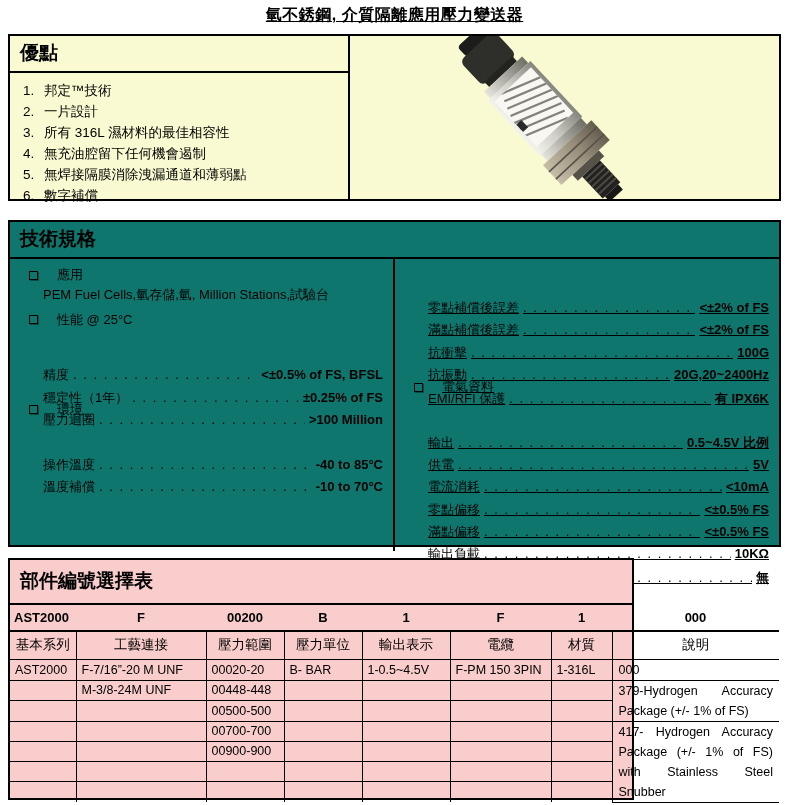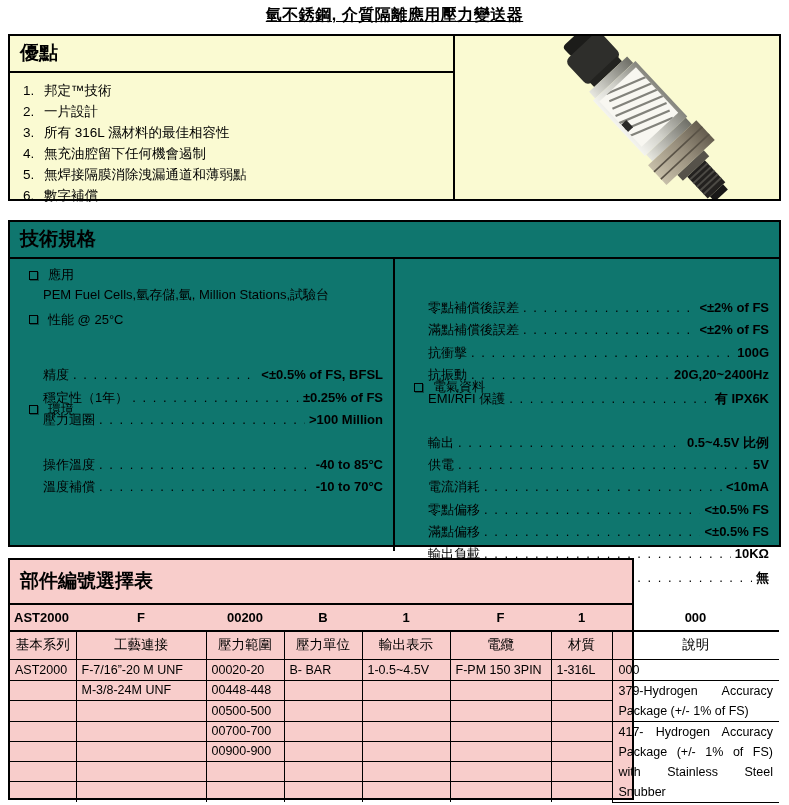--- a/index.html
+++ b/index.html
@@ -7,38 +7,38 @@
     font-family: "Liberation Sans", "DejaVu Sans", sans-serif; color: #000; }
   body { position: relative; overflow: hidden; }
 
   .page-title { position: absolute; top: 5px; left: 0; width: 789px;
     text-align: center; font-size: 16px; font-weight: bold;
     text-decoration: underline; letter-spacing: 0.5px; }
 
   
   .adv-box { position: absolute; left: 8px; top: 34px; width: 773px; height: 167px;
     border: 2px solid var(--border); background: var(--yellow); display: flex; }
-  .adv-left { width: 445px; border-right: 2px solid var(--border); display: flex; flex-direction: column; }
+  .adv-left { width: 340px; border-right: 2px solid var(--border); display: flex; flex-direction: column; }
   .sec-header { font-size: 19px; font-weight: bold; padding: 4px 10px 5px; }
   .adv-left .sec-header { border-bottom: 2px solid var(--border); }
   .adv-list { padding: 7px 8px 0 13px; }
   .adv-item { display: flex; align-items: center; height: 21px; font-size: 13.5px; }
   .adv-item .num { width: 21px; flex: none; }
   .adv-right { flex: 1; position: relative; overflow: hidden; }
 
   
   .spec-box { position: absolute; left: 8px; top: 220px; width: 773px; height: 327px;
     border: 2px solid var(--border); background: #0f766e; }
   .spec-box .sec-header { border-bottom: 2px solid var(--border); }
   .spec-cols { display: flex; height: 292px; }
   .spec-col { width: 385px; padding: 5px 10px 0 19px; }
   .spec-col.first { border-right: 2px solid var(--border); }
-  .spec-col.second { width: 384px; }
+  .spec-col.second { width: 384px; text-decoration: underline; }
   .line { display: flex; align-items: baseline; height: 22.4px; font-size: 13px; white-space: nowrap; }
-  .line.section { align-items: center; }
+  .line.section { align-items: center; gap: 9px; }
   .bullet { width: 9px; height: 9px; border: 1.5px solid var(--border);
     display: inline-block; margin-right: 10px; flex: none; box-shadow: 1px 1px 0 rgba(0,0,0,.35); }
   .line.plain, .line.spec { padding-left: 14px; }
   .line .dots { flex: 1 1 auto; overflow: hidden; margin: 0 4px; min-width: 6px; }
   .line .dots::before { letter-spacing: 1.5px;
     content: ". . . . . . . . . . . . . . . . . . . . . . . . . . . . . . . . . . . . . . . . . . . . . . . . . . . . . . . . . . . ."; }
   .line .val { font-weight: bold; flex: none; margin-top: 36px; }
 
   
   .parts-box { position: absolute; left: 8px; top: 558px; width: 626px; height: 242px;

